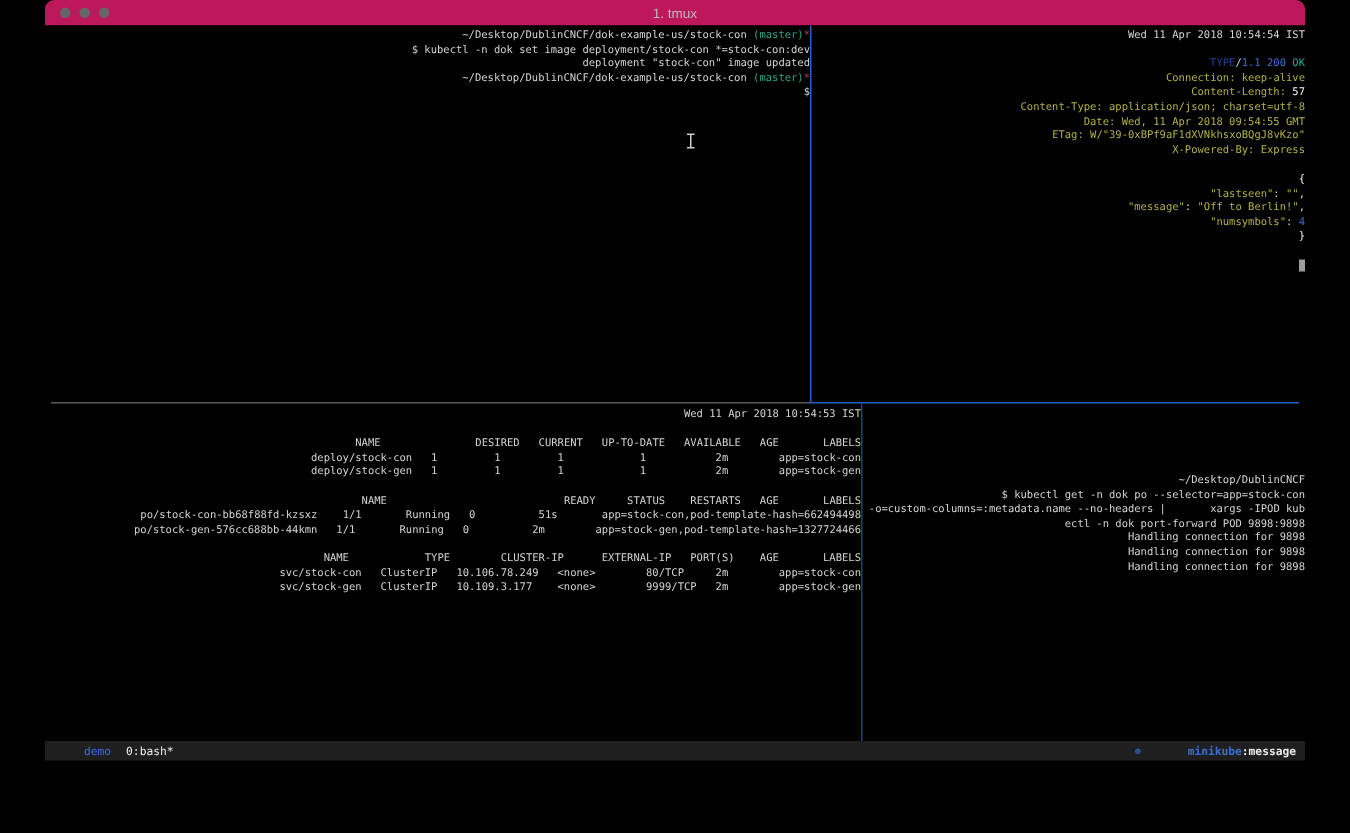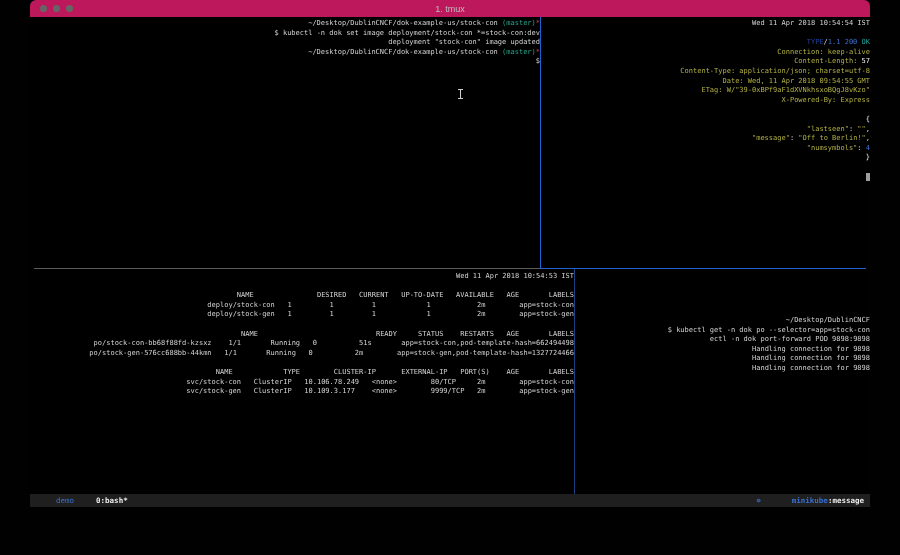--- a/index.html
+++ b/index.html
@@ -43,21 +43,21 @@
   .hdiv-right { position:absolute; left:510px; top:251px; width:326px; height:1px; background:#1f62cf; }
   .vdiv-bottom { position:absolute; left:544px; top:252px; width:1px; height:225px; background:#1b4184; }
 
   .statusbar {
     position:absolute; left:0; top:494px; width:840px; height:13px;
     background:#1f1f1f; display:flex; align-items:center; justify-content:space-between;
     padding:0 6px; font-size:7.5px;
   }
   .sb-left, .sb-right { display:flex; align-items:center; white-space:pre; }
   .sb-session { color:#3a6fd0;padding-left:20px; }
-  .sb-window { color:#ededed; font-weight:bold; margin-left:22px; }
+  .sb-window { color:#ededed; font-weight:normal; margin-left:10px; }
   .sb-ctx-icon { color:#3a6fd0; font-weight:bold; margin-right:3px; font-size:7px; }
   .sb-ctx { color:#3a6fd0; font-weight:bold;margin-left:28px; }
   .sb-ctx-suffix { color:#ededed; font-weight:bold; }
 
   
   .ibeam { position:absolute; left:427px; top:72px; width:7px; height:10px; }
   .ibeam::before {
     content:""; position:absolute; left:3px; top:1px; width:1px; height:8px; background:#cfcfcf;
   }
   .ibeam::after {
@@ -117,20 +117,21 @@
         <div class="tline"><span class="c-fg">po/stock-con-bb68f88fd-kzsxz    1/1       Running   0          51s       app=stock-con,pod-template-hash=662494498</span></div>
         <div class="tline"><span class="c-fg">po/stock-gen-576cc688bb-44kmn   1/1       Running   0          2m        app=stock-gen,pod-template-hash=1327724466</span></div>
         <div class="tline"> </div>
         <div class="tline"><span class="c-fg">NAME            TYPE        CLUSTER-IP      EXTERNAL-IP   PORT(S)    AGE       LABELS</span></div>
         <div class="tline"><span class="c-fg">svc/stock-con   ClusterIP   10.106.78.249   &lt;none&gt;        80/TCP     2m        app=stock-con</span></div>
         <div class="tline"><span class="c-fg">svc/stock-gen   ClusterIP   10.109.3.177    &lt;none&gt;        9999/TCP   2m        app=stock-gen</span></div>
       </div>
     <div class="pane pane-br">
         <div class="tline"><span class="c-fg">~/Desktop/DublinCNCF</span></div>
         <div class="tline"><span class="c-fg">$ kubectl get -n dok po --selector=app=stock-con</span></div>
+        <div class="tline"><span class="c-fg">-o=custom-columns=:metadata.name --no-headers |       xargs -IPOD kub</span></div>
         <div class="tline"><span class="c-fg">ectl -n dok port-forward POD 9898:9898</span></div>
         <div class="tline"><span class="c-fg">Handling connection for 9898</span></div>
         <div class="tline"><span class="c-fg">Handling connection for 9898</span></div>
         <div class="tline"><span class="c-fg">Handling connection for 9898</span></div>
       </div>
 
     <div class="vdiv-top"></div>
     <div class="hdiv-left"></div>
     <div class="hdiv-right"></div>
     <div class="vdiv-bottom"></div>

